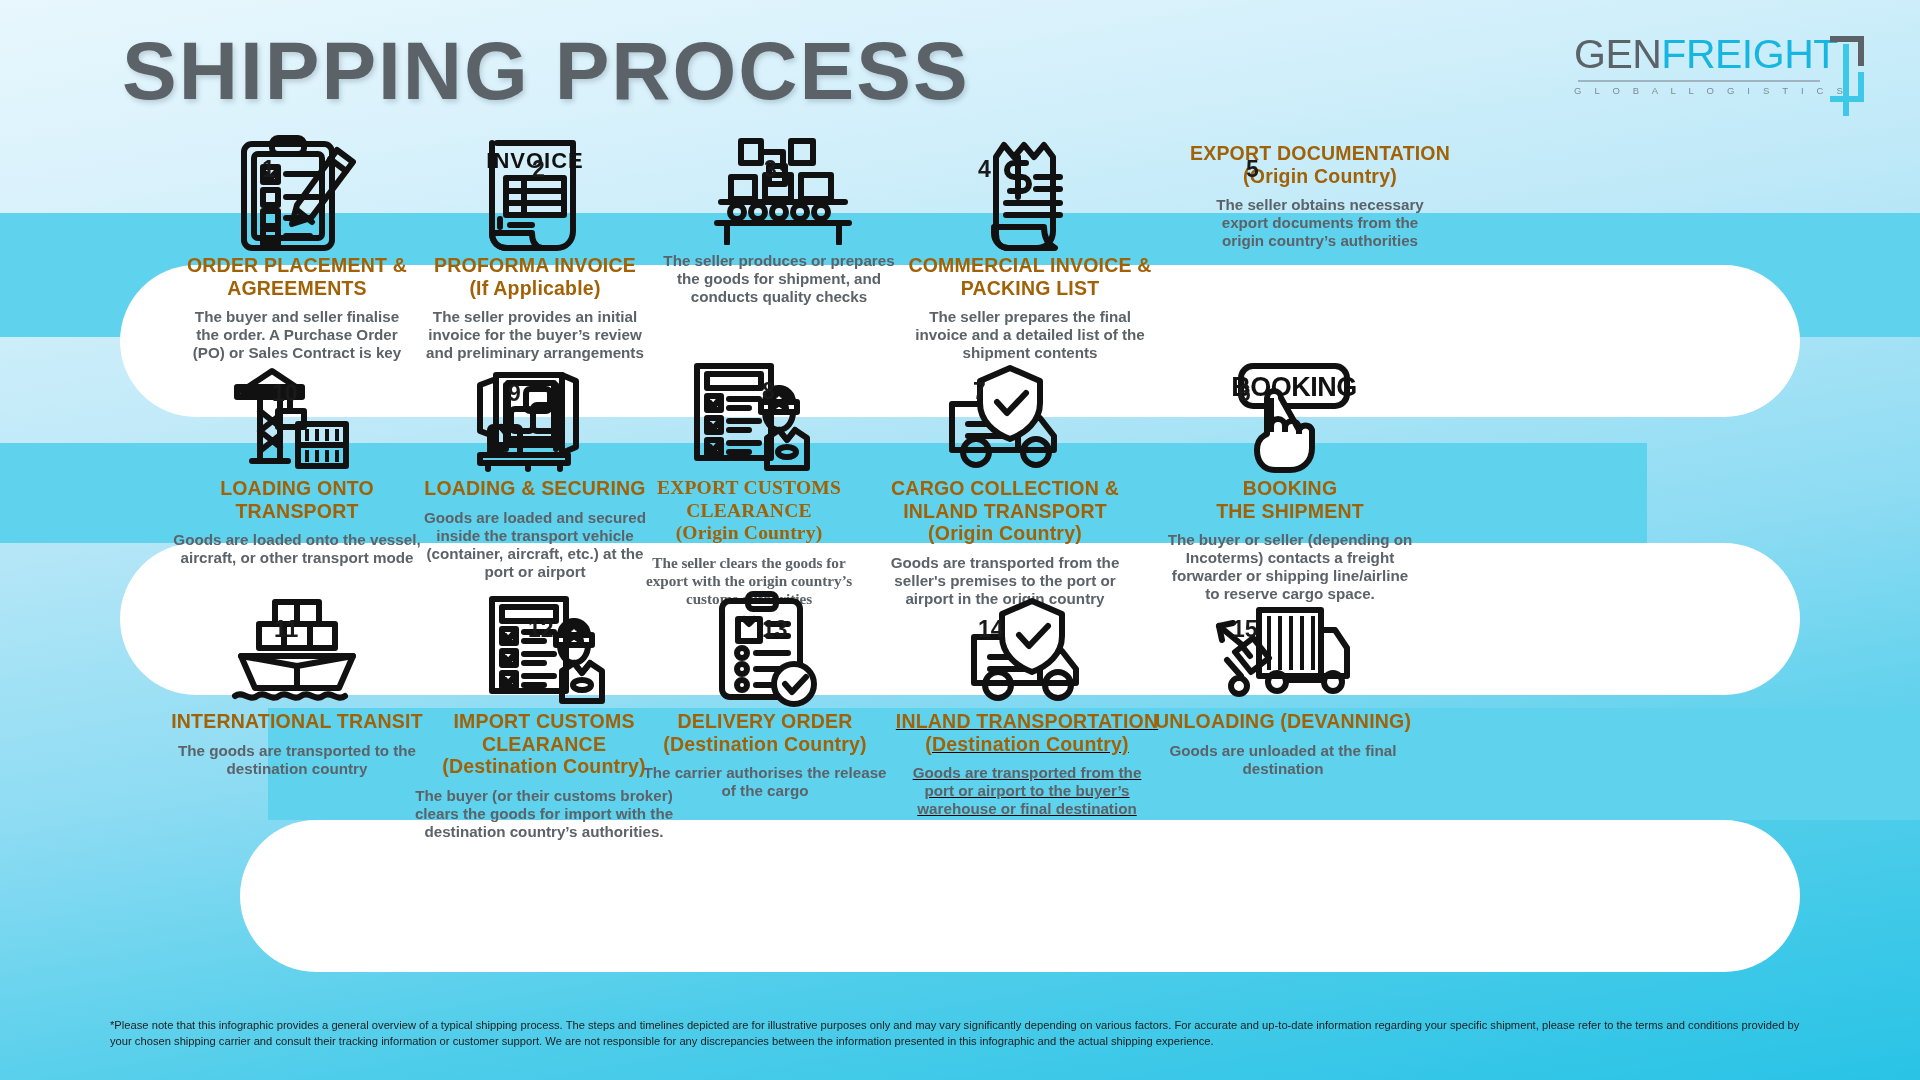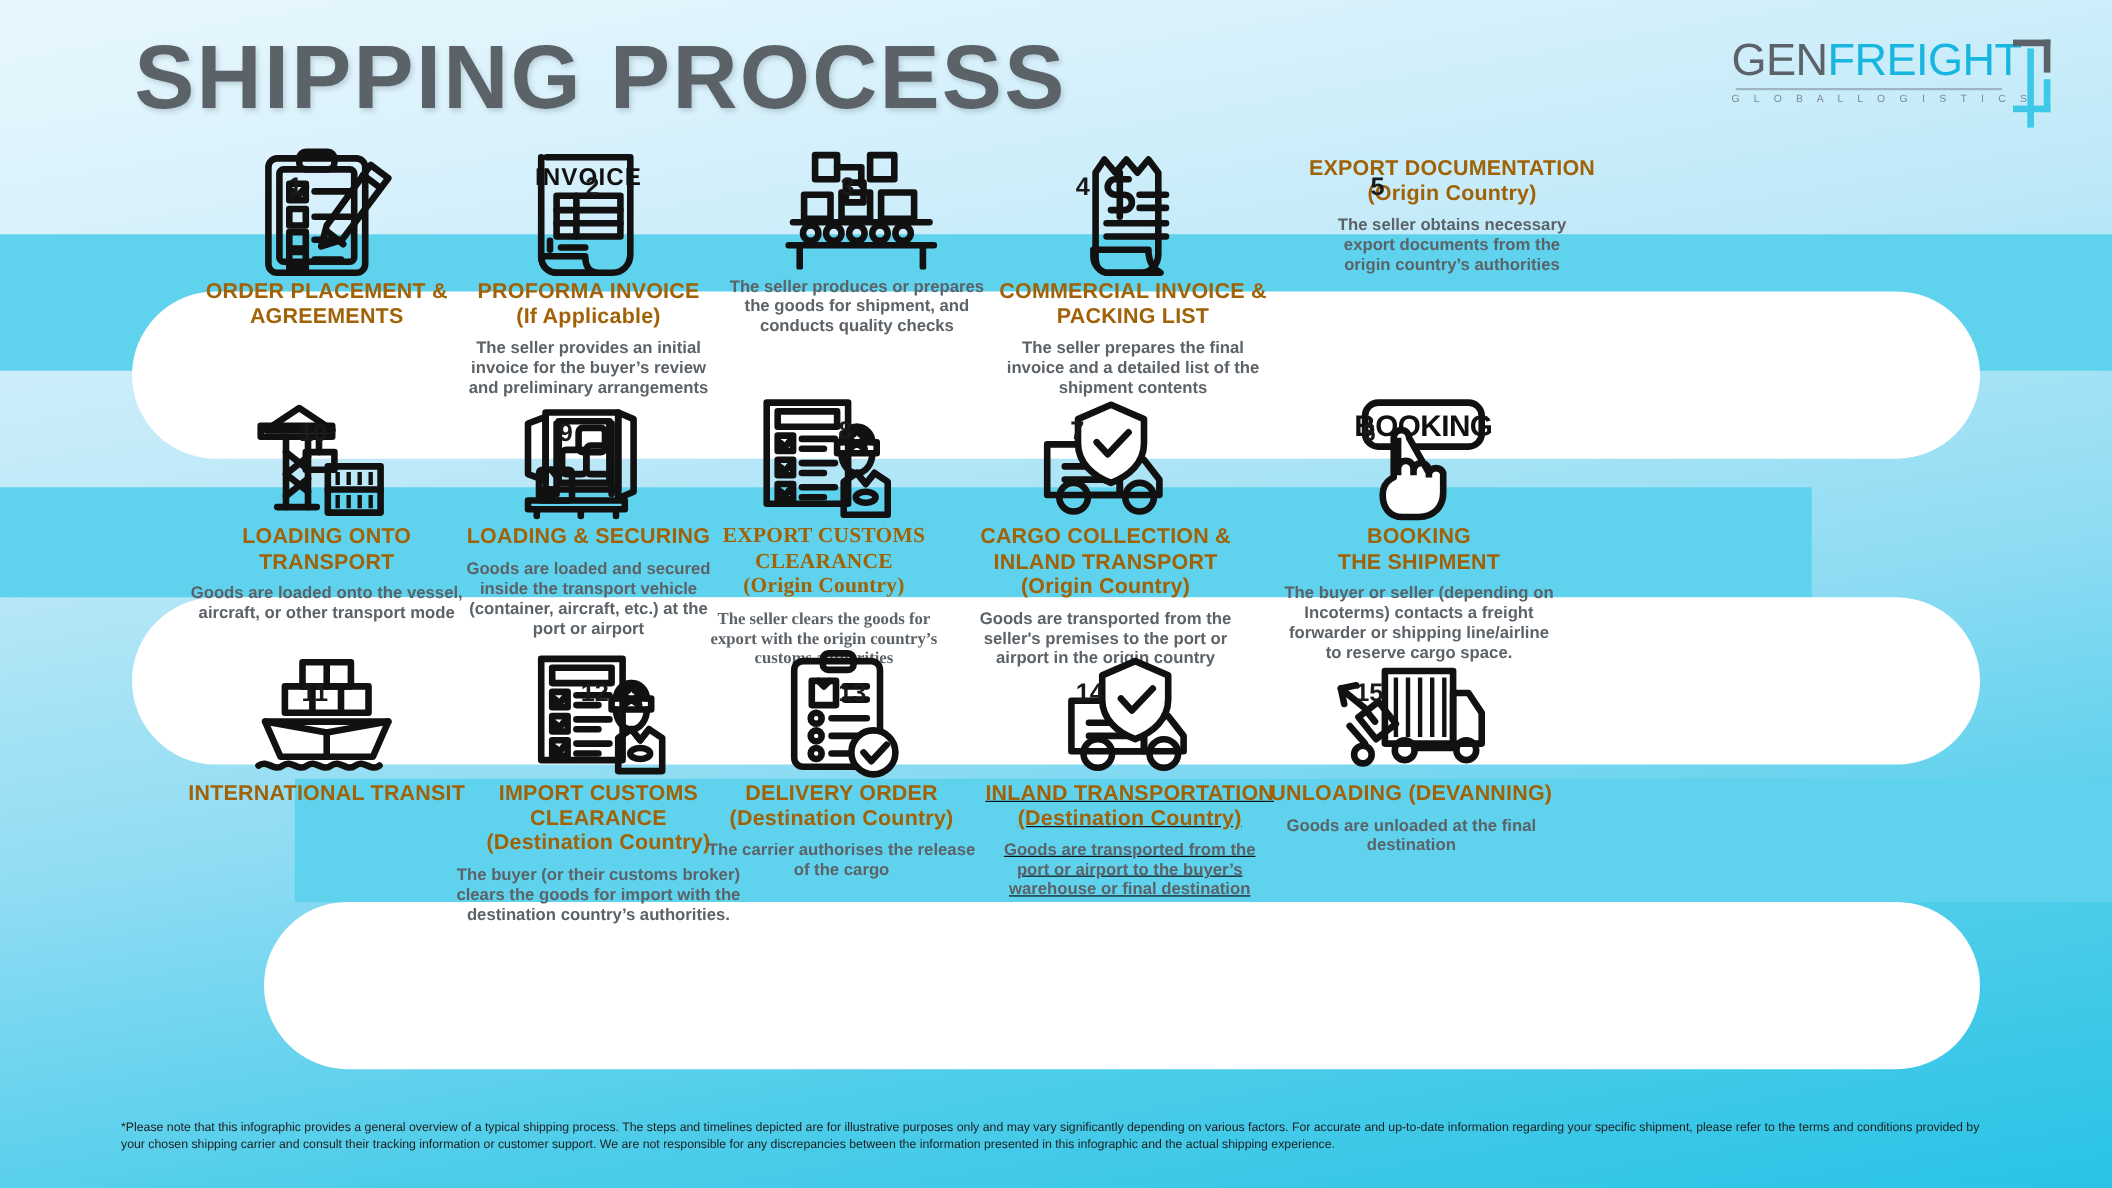--- a/index.html
+++ b/index.html
@@ -105,20 +105,23 @@
           <line x1="56" y1="84" x2="80" y2="84" fill="none" stroke="#111" stroke-width="6" stroke-linecap="round" stroke-linejoin="round"></line>
 <rect x="33" y="95" width="15" height="15" fill="none" stroke="#111" stroke-width="6" stroke-linecap="round" stroke-linejoin="round"></rect>
           <line x1="56" y1="102" x2="80" y2="102" fill="none" stroke="#111" stroke-width="6" stroke-linecap="round" stroke-linejoin="round"></line>
 <path d="M107 16l16 12-42 56-19 6 5-19z" fill="none" stroke="#111" stroke-width="6" stroke-linecap="round" stroke-linejoin="round"></path>
 <line x1="100" y1="25" x2="116" y2="37" fill="none" stroke="#111" stroke-width="6" stroke-linecap="round" stroke-linejoin="round"></line>
 <line x1="67" y1="76" x2="82" y2="88" fill="none" stroke="#111" stroke-width="6" stroke-linecap="round" stroke-linejoin="round"></line>
 </svg>
       </div>
       <div class="title">ORDER PLACEMENT &amp;
 AGREEMENTS</div>
+      <div class="desc">The buyer and seller finalise
+the order. A Purchase Order
+(PO) or Sales Contract is key</div>
     </div>
     <div class="step" style="left: 390px; top: 140px; width: 290px;">
       <div class="icon">
         <svg width="110" height="118" viewBox="0 0 110 118">
 <path d="M17 8h76v88c0 10-7 17-16 17H27c-9 0-15-6-15-15V8" fill="none" stroke="#111" stroke-width="6" stroke-linecap="round" stroke-linejoin="round"></path>
 <path d="M12 98h40c0 8 3 14 10 15H27c-9 0-15-6-15-15z" fill="none" stroke="#111" stroke-width="6" stroke-linecap="round" stroke-linejoin="round"></path>
 <text x="55" y="33" font-family="Liberation Sans, sans-serif" font-size="22" font-weight="bold" fill="#111" text-anchor="middle" letter-spacing="1">INVOICE</text>
 <rect x="26" y="43" width="58" height="37" fill="none" stroke="#111" stroke-width="6" stroke-linecap="round" stroke-linejoin="round"></rect>
 <line x1="26" y1="56" x2="84" y2="56" fill="none" stroke="#111" stroke-width="6" stroke-linecap="round" stroke-linejoin="round"></line>
 <line x1="26" y1="68" x2="84" y2="68" fill="none" stroke="#111" stroke-width="6" stroke-linecap="round" stroke-linejoin="round"></line>
@@ -319,20 +322,22 @@
 <rect x="32" y="30" width="76" height="24" fill="none" stroke="#111" stroke-width="6" stroke-linecap="round" stroke-linejoin="round"></rect>
 <line x1="57" y1="30" x2="57" y2="54" fill="none" stroke="#111" stroke-width="6" stroke-linecap="round" stroke-linejoin="round"></line>
 <line x1="83" y1="30" x2="83" y2="54" fill="none" stroke="#111" stroke-width="6" stroke-linecap="round" stroke-linejoin="round"></line>
 <path d="M14 62h112l-14 32H28z" fill="none" stroke="#111" stroke-width="6" stroke-linecap="round" stroke-linejoin="round"></path>
 <path d="M14 62l56 10 56-10" fill="none" stroke="#111" stroke-width="6" stroke-linecap="round" stroke-linejoin="round"></path>
 <line x1="70" y1="72" x2="70" y2="94" fill="none" stroke="#111" stroke-width="6" stroke-linecap="round" stroke-linejoin="round"></line>
 <path d="M8 102c8-6 14 6 22 0s14 6 22 0 14 6 22 0 14 6 22 0 14 6 22 0" fill="none" stroke="#111" stroke-width="6" stroke-linecap="round" stroke-linejoin="round"></path>
 </svg>
       </div>
       <div class="title">INTERNATIONAL TRANSIT</div>
+      <div class="desc">The goods are transported to the
+destination country</div>
     </div>
     <div class="step" style="left: 384px; top: 596px; width: 320px;">
       <div class="icon">
         <svg width="125" height="115" viewBox="0 0 125 115">
 <rect x="10" y="6" width="74" height="92" fill="none" stroke="#111" stroke-width="6" stroke-linecap="round" stroke-linejoin="round"></rect>
 <rect x="20" y="14" width="54" height="14" fill="none" stroke="#111" stroke-width="6" stroke-linecap="round" stroke-linejoin="round"></rect>
 <rect x="20" y="36" width="14" height="14" fill="none" stroke="#111" stroke-width="6" stroke-linecap="round" stroke-linejoin="round"></rect>
           <path d="M23 43l3 4 6-7" fill="none" stroke="#111" stroke-width="6" stroke-linecap="round" stroke-linejoin="round"></path>
 <line x1="42" y1="39" x2="72" y2="39" fill="none" stroke="#111" stroke-width="6" stroke-linecap="round" stroke-linejoin="round"></line>
           <line x1="42" y1="48" x2="62" y2="48" fill="none" stroke="#111" stroke-width="6" stroke-linecap="round" stroke-linejoin="round"></line>

